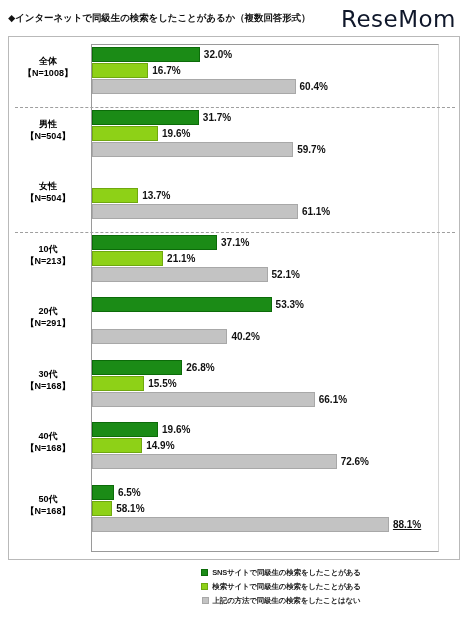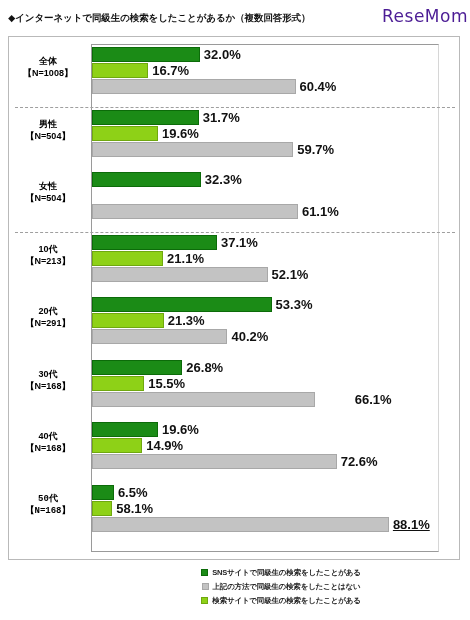--- a/index.html
+++ b/index.html
@@ -29,26 +29,26 @@
     left: 8px;
     top: 12px;
     font-size: 9.5px;
     font-weight: bold;
     letter-spacing: -0.1px;
     white-space: nowrap;
     color: #111;
   }
   #brand-logo {
     position: absolute;
-    right: 2px;
+    right: 14px;
     top: 6px;
-    font-size: 17px;
+    font-size: 23px;
     font-weight: normal;
     letter-spacing: 0.5px;
-    color: #4c1d95;
+    color: #0f172a;
     font-family: "DejaVu Sans", sans-serif;
     user-select: none;
   }
 
   
   #chart-frame {
     position: absolute;
     left: 8px;
     top: 36px;
     width: 452px;
@@ -112,21 +112,21 @@
   }
   .bar.s0 { background: #1b8b16; border: 1px solid #0c6b09; }
   .bar.s1 { background: #8ed117; border: 1px solid #6fa80f; }
   .bar.s2 { background: #c3c3c3; border: 1px solid #a8a8a8; }
 
   .bar-value {
     position: absolute;
     top: 0;
     height: 15px;
     line-height: 15px;
-    font-size: 13px;
+    font-size: 10px;
     font-weight: bold;
     color: #111;
     white-space: nowrap;
     padding-left: 4px;
   }
 
   
   .separator {
     position: absolute;
     left: 6px;
@@ -220,23 +220,23 @@
             <div class="bar-value" style="left: 201.189px;">59.7%</div>
           </div>
         </div>
       </div>
       <div class="group" style="top: 135px; height: 47px;">
         <div class="group-label" style="top: 8px;">
           <span class="gl-name">女性</span>
           <span class="gl-n">【N=504】</span>
         </div>
         <div class="bars" style="position: absolute; top: 0px; height: 47px;">
-          <div class="bar-row" style="top: 0px; position: absolute; left: 0px; width: 346px;">
-            <div class="bar s0" style="width: 108.851px;"></div>
-            <div class="bar-value" style="left: 108.851px;">32.3%</div>
+          <div class="bar-row" style="top: 16px; position: absolute; left: 0px; width: 346px;">
+            <div class="bar s1" style="width: 46.169px;"></div>
+            <div class="bar-value" style="left: 46.169px;">13.7%</div>
           </div>
           <div class="bar-row" style="top: 32px; position: absolute; left: 0px; width: 346px;">
             <div class="bar s2" style="width: 205.907px;"></div>
             <div class="bar-value" style="left: 205.907px;">61.1%</div>
           </div>
         </div>
       </div>
       <div class="group" style="top: 197.5px; height: 47px;">
         <div class="group-label" style="top: 8px;">
           <span class="gl-name">10代</span>
@@ -260,24 +260,20 @@
       <div class="group" style="top: 260px; height: 47px;">
         <div class="group-label" style="top: 8px;">
           <span class="gl-name">20代</span>
           <span class="gl-n">【N=291】</span>
         </div>
         <div class="bars" style="position: absolute; top: 0px; height: 47px;">
           <div class="bar-row" style="top: 0px; position: absolute; left: 0px; width: 346px;">
             <div class="bar s0" style="width: 179.621px;"></div>
             <div class="bar-value" style="left: 179.621px;">53.3%</div>
           </div>
-          <div class="bar-row" style="top: 16px; position: absolute; left: 0px; width: 346px;">
-            <div class="bar s1" style="width: 71.781px;"></div>
-            <div class="bar-value" style="left: 71.781px;">21.3%</div>
-          </div>
           <div class="bar-row" style="top: 32px; position: absolute; left: 0px; width: 346px;">
             <div class="bar s2" style="width: 135.474px;"></div>
             <div class="bar-value" style="left: 135.474px;">40.2%</div>
           </div>
         </div>
       </div>
       <div class="group" style="top: 322.5px; height: 47px;">
         <div class="group-label" style="top: 8px;">
           <span class="gl-name">30代</span>
           <span class="gl-n">【N=168】</span>
@@ -286,21 +282,21 @@
           <div class="bar-row" style="top: 0px; position: absolute; left: 0px; width: 346px;">
             <div class="bar s0" style="width: 90.316px;"></div>
             <div class="bar-value" style="left: 90.316px;">26.8%</div>
           </div>
           <div class="bar-row" style="top: 16px; position: absolute; left: 0px; width: 346px;">
             <div class="bar s1" style="width: 52.235px;"></div>
             <div class="bar-value" style="left: 52.235px;">15.5%</div>
           </div>
           <div class="bar-row" style="top: 32px; position: absolute; left: 0px; width: 346px;">
             <div class="bar s2" style="width: 222.757px;"></div>
-            <div class="bar-value" style="left: 222.757px; margin-left: 36px;">66.1%</div>
+            <div class="bar-value" style="left: 222.757px;">66.1%</div>
           </div>
         </div>
       </div>
       <div class="group" style="top: 385px; height: 47px;">
         <div class="group-label" style="top: 8px;">
           <span class="gl-name">40代</span>
           <span class="gl-n">【N=168】</span>
         </div>
         <div class="bars" style="position: absolute; top: 0px; height: 47px;">
           <div class="bar-row" style="top: 0px; position: absolute; left: 0px; width: 346px;">
@@ -311,21 +307,21 @@
             <div class="bar s1" style="width: 50.213px;"></div>
             <div class="bar-value" style="left: 50.213px;">14.9%</div>
           </div>
           <div class="bar-row" style="top: 32px; position: absolute; left: 0px; width: 346px;">
             <div class="bar s2" style="width: 244.662px;"></div>
             <div class="bar-value" style="left: 244.662px;">72.6%</div>
           </div>
         </div>
       </div>
       <div class="group" style="top: 447.5px; height: 47px;">
-        <div class="group-label" style="top: 8px; font-family: Liberation Mono, monospace;">
+        <div class="group-label" style="top: 8px;">
           <span class="gl-name">50代</span>
           <span class="gl-n">【N=168】</span>
         </div>
         <div class="bars" style="position: absolute; top: 0px; height: 47px;">
           <div class="bar-row" style="top: 0px; position: absolute; left: 0px; width: 346px;">
             <div class="bar s0" style="width: 21.905px;"></div>
             <div class="bar-value" style="left: 21.905px;">6.5%</div>
           </div>
           <div class="bar-row" style="top: 16px; position: absolute; left: 0px; width: 346px;">
             <div class="bar s1" style="width: 20.22px;"></div>
@@ -339,15 +335,15 @@
       </div>
     </div>
   <div id="separators-container">
       <div class="separator" style="top: 70px;"></div>
       <div class="separator" style="top: 195px;"></div>
     </div>
 </div>
 
 <div id="legend">
     <div class="legend-item"><span class="legend-swatch s0"></span><span class="legend-label">SNSサイトで同級生の検索をしたことがある</span></div>
+    <div class="legend-item"><span class="legend-swatch s1"></span><span class="legend-label">検索サイトで同級生の検索をしたことがある</span></div>
     <div class="legend-item"><span class="legend-swatch s2"></span><span class="legend-label">上記の方法で同級生の検索をしたことはない</span></div>
-    <div class="legend-item"><span class="legend-swatch s1"></span><span class="legend-label">検索サイトで同級生の検索をしたことがある</span></div>
   </div>
 
 </body></html>

